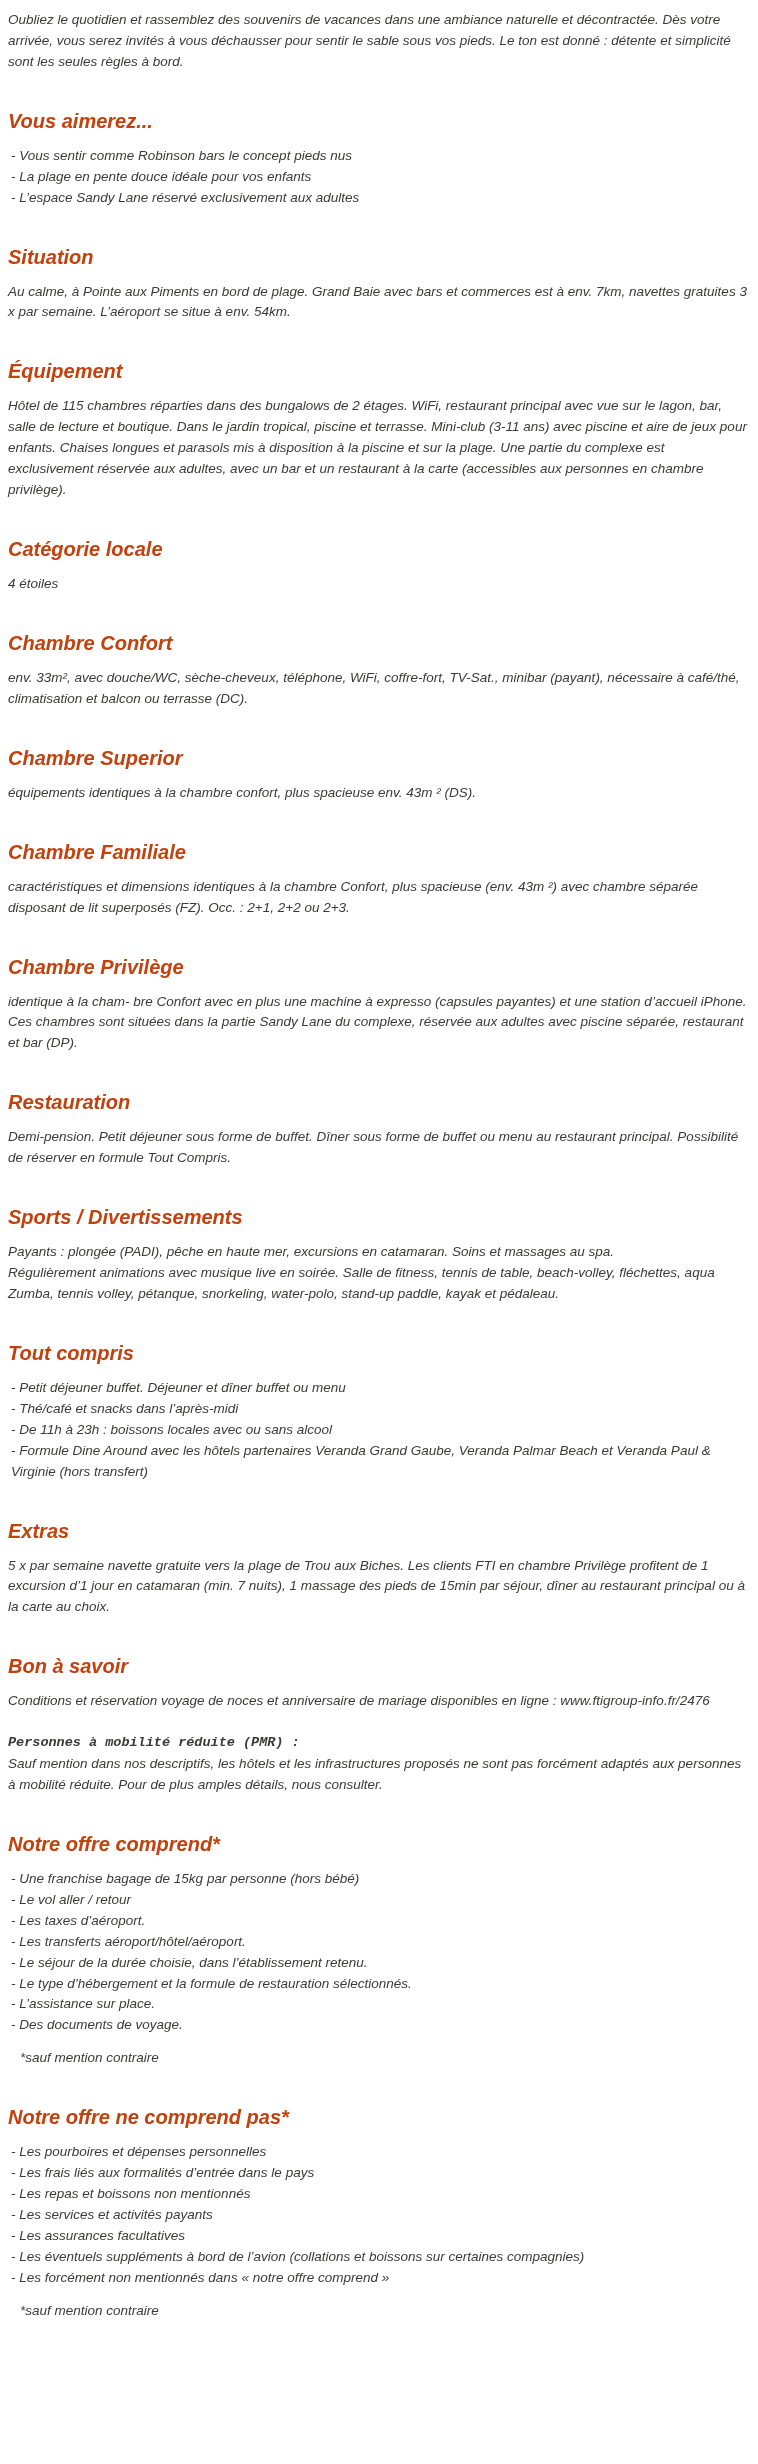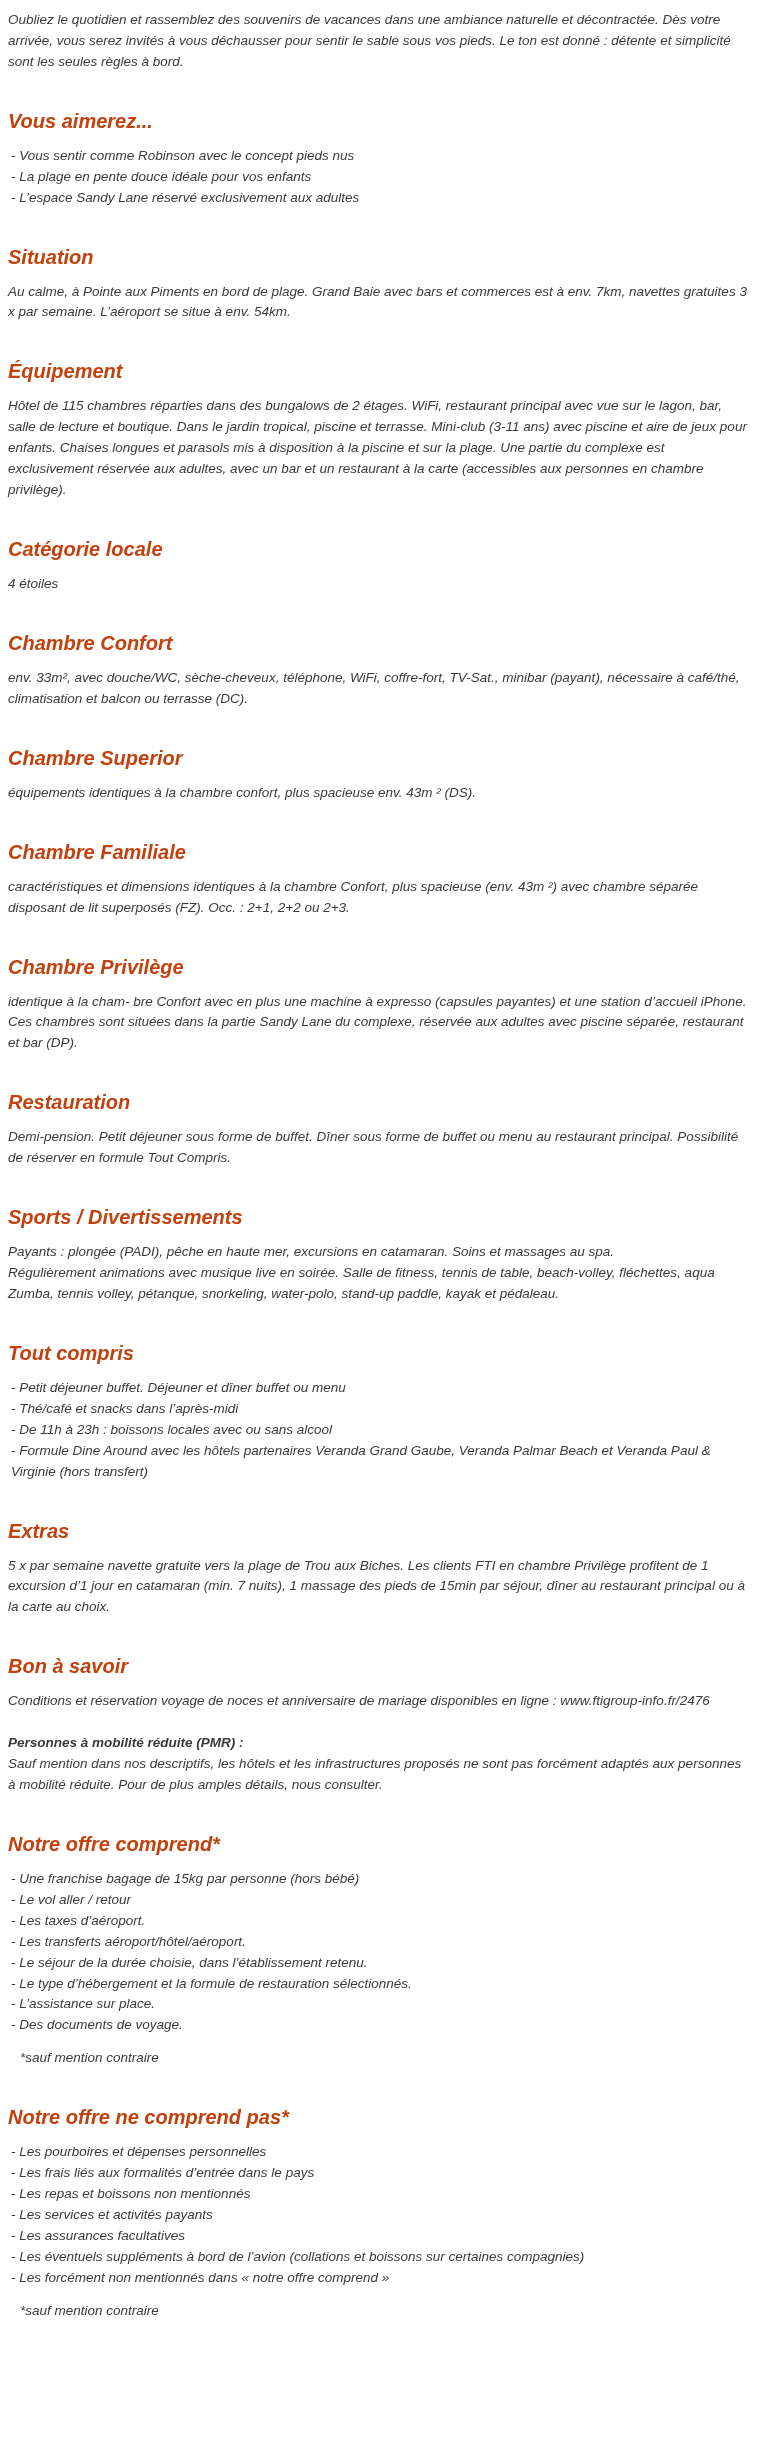--- a/index.html
+++ b/index.html
@@ -33,40 +33,41 @@
   }
   .para {
     margin: 0;
   }
   .list-item {
     margin: 0;
     padding-left: 3px;
   }
   .bold {
     font-weight: 700;
+    font-family: Liberation Mono, monospace;
   }
   .gap-top {
     margin-top: 21px;
   }
   .note {
     margin: 12px;
   }
   section {
     margin: 0;
   }
 </style>
 </head>
 <body>
 
 <main>
   <p class="intro">Oubliez le quotidien et rassemblez des souvenirs de vacances dans une ambiance naturelle et décontractée. Dès votre arrivée, vous serez invités à vous déchausser pour sentir le sable sous vos pieds. Le ton est donné : détente et simplicité sont les seules règles à bord.</p>
   <div id="sections">
       <section>
         <h2 class="heading">Vous aimerez...</h2>
-        <p class="list-item">- Vous sentir comme Robinson avec le concept pieds nus</p>
+        <p class="list-item">- Vous sentir comme Robinson bars le concept pieds nus</p>
         <p class="list-item">- La plage en pente douce idéale pour vos enfants</p>
         <p class="list-item">- L’espace Sandy Lane réservé exclusivement aux adultes</p>
       </section>
       <section>
         <h2 class="heading">Situation</h2>
         <p class="para">Au calme, à Pointe aux Piments en bord de plage. Grand Baie avec bars et commerces est à env. 7km, navettes gratuites 3 x par semaine. L’aéroport se situe à env. 54km.</p>
       </section>
       <section>
         <h2 class="heading">Équipement</h2>
         <p class="para">Hôtel de 115 chambres réparties dans des bungalows de 2 étages. WiFi, restaurant principal avec vue sur le lagon, bar, salle de lecture et boutique. Dans le jardin tropical, piscine et terrasse. Mini-club (3-11 ans) avec piscine et aire de jeux pour enfants. Chaises longues et parasols mis à disposition à la piscine et sur la plage. Une partie du complexe est exclusivement réservée aux adultes, avec un bar et un restaurant à la carte (accessibles aux personnes en chambre privilège).</p>

